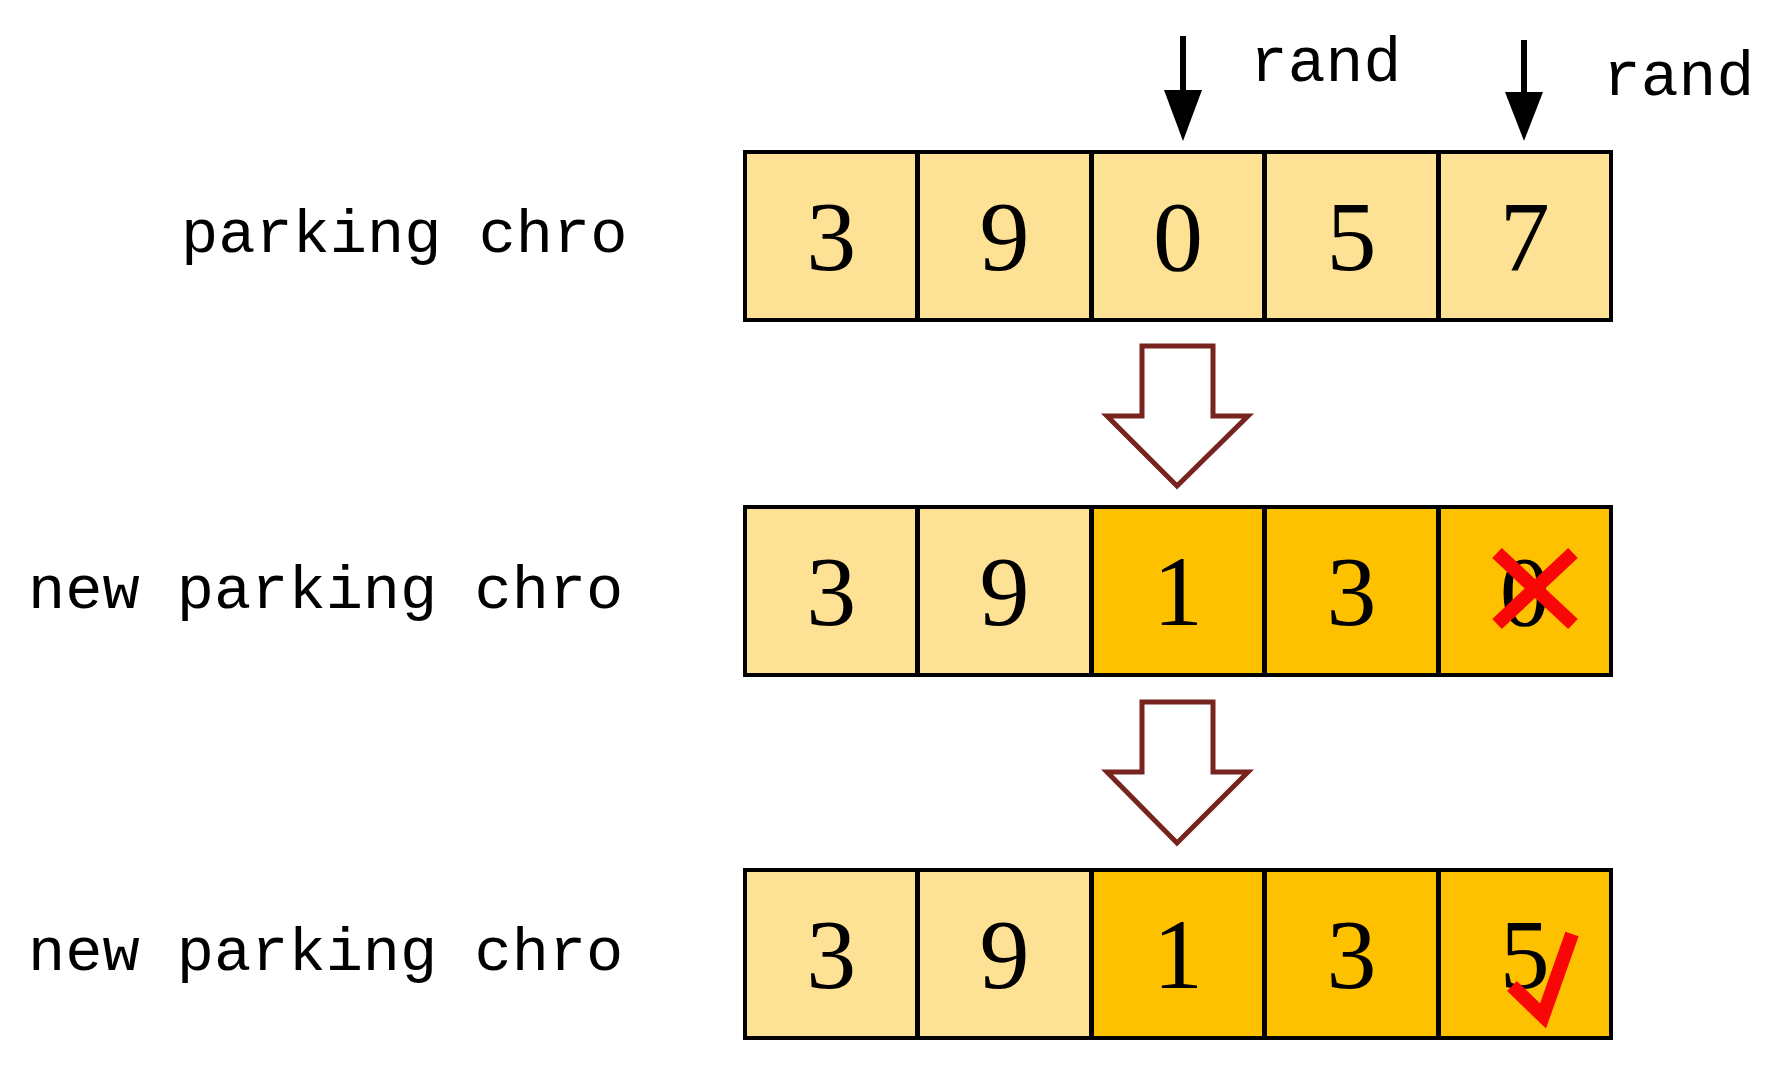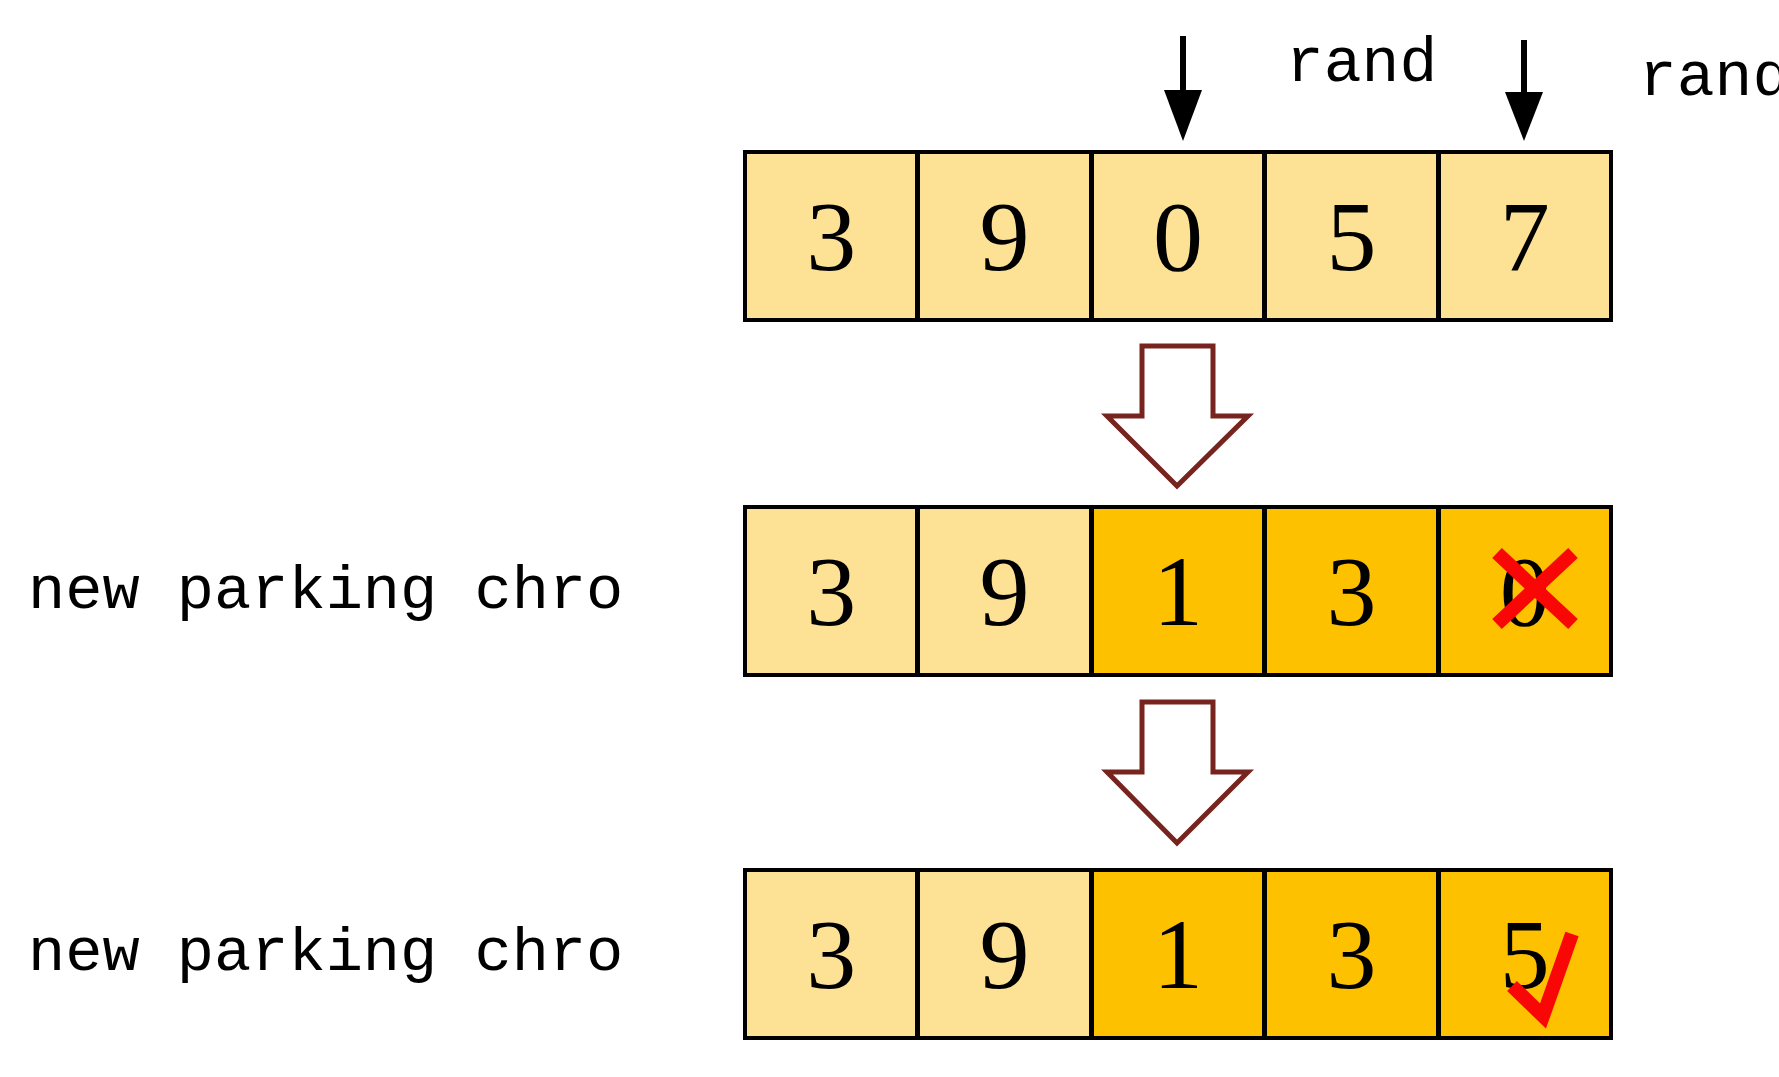--- a/index.html
+++ b/index.html
@@ -17,21 +17,20 @@
     color:#000;
     white-space:pre;
     font-family:"Liberation Mono","DejaVu Sans Mono",monospace;
   }
   .rand-label{
     position:absolute;
     font-size:63px;
     line-height:1;
     color:#000;
     font-family:"Liberation Mono","DejaVu Sans Mono",monospace;
-    margin-left:36px;
   }
   .chrom-row{
     position:absolute;
     left:743px;
     width:870px;height:172px;
     display:flex;
     border:4px solid var(--border);
     box-sizing:border-box;
     background:var(--cell-light);
   }
@@ -61,20 +60,21 @@
     position:absolute;left:0;top:0;
     width:1779px;height:1077px;
     pointer-events:none;
   }
 </style>
 </head>
 <body>
 
 <div id="canvas">
 
+  <div id="label-0" class="row-label">parking chro</div>
   <div id="label-1" class="row-label">new parking chro</div>
   <div id="label-2" class="row-label">new parking chro</div>
 
   <div id="rand-0" class="rand-label">rand</div>
   <div id="rand-1" class="rand-label">rand</div>
 
   <div id="row-0" class="chrom-row">
     <div class="gene-cell" data-shade="light">3</div>
     <div class="gene-cell" data-shade="light">9</div>
     <div class="gene-cell" data-shade="light">0</div>

